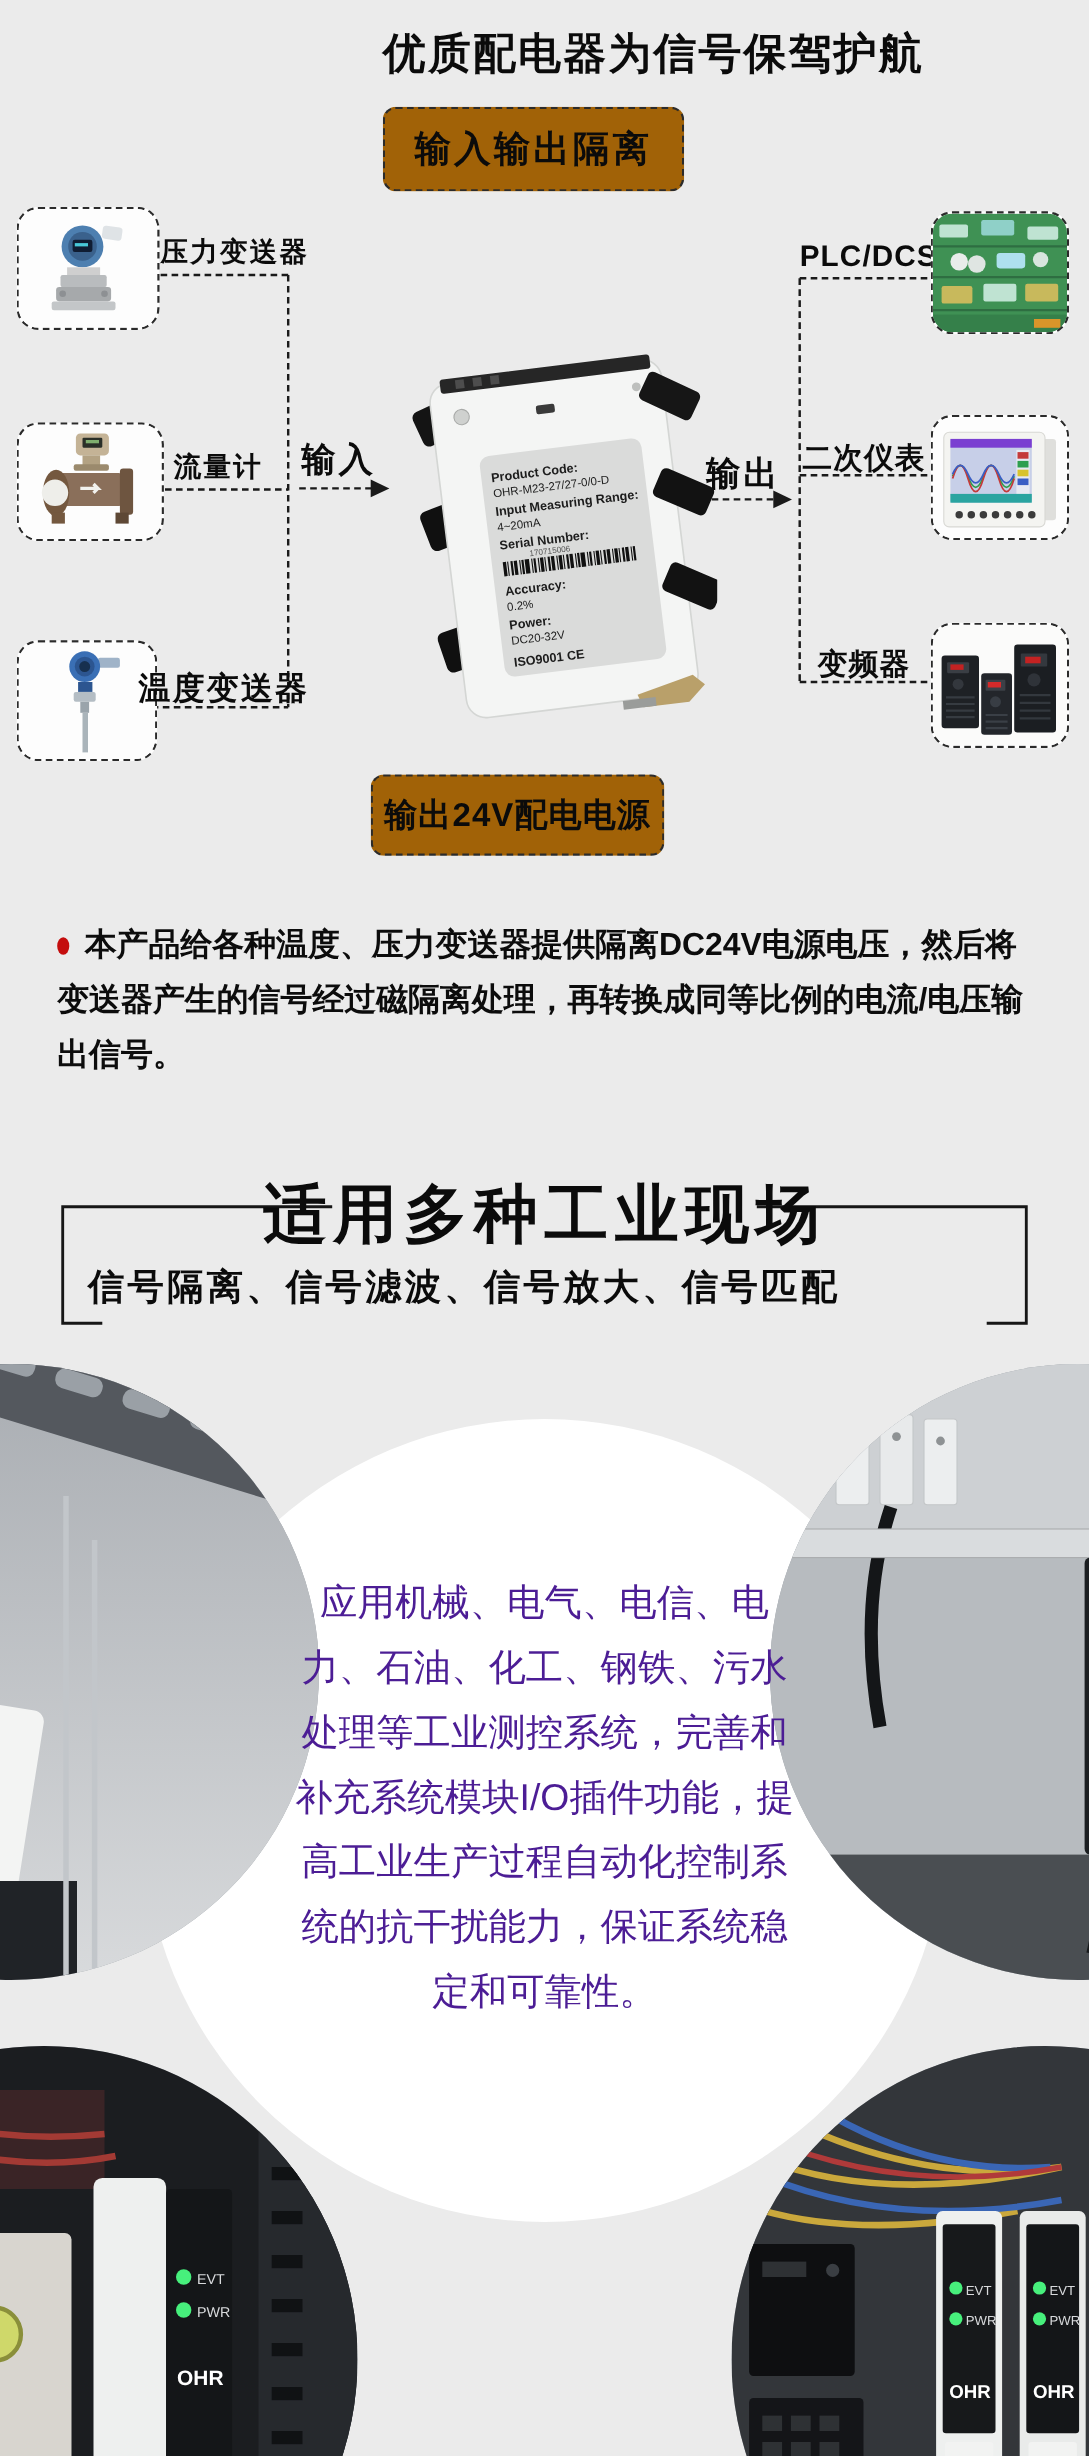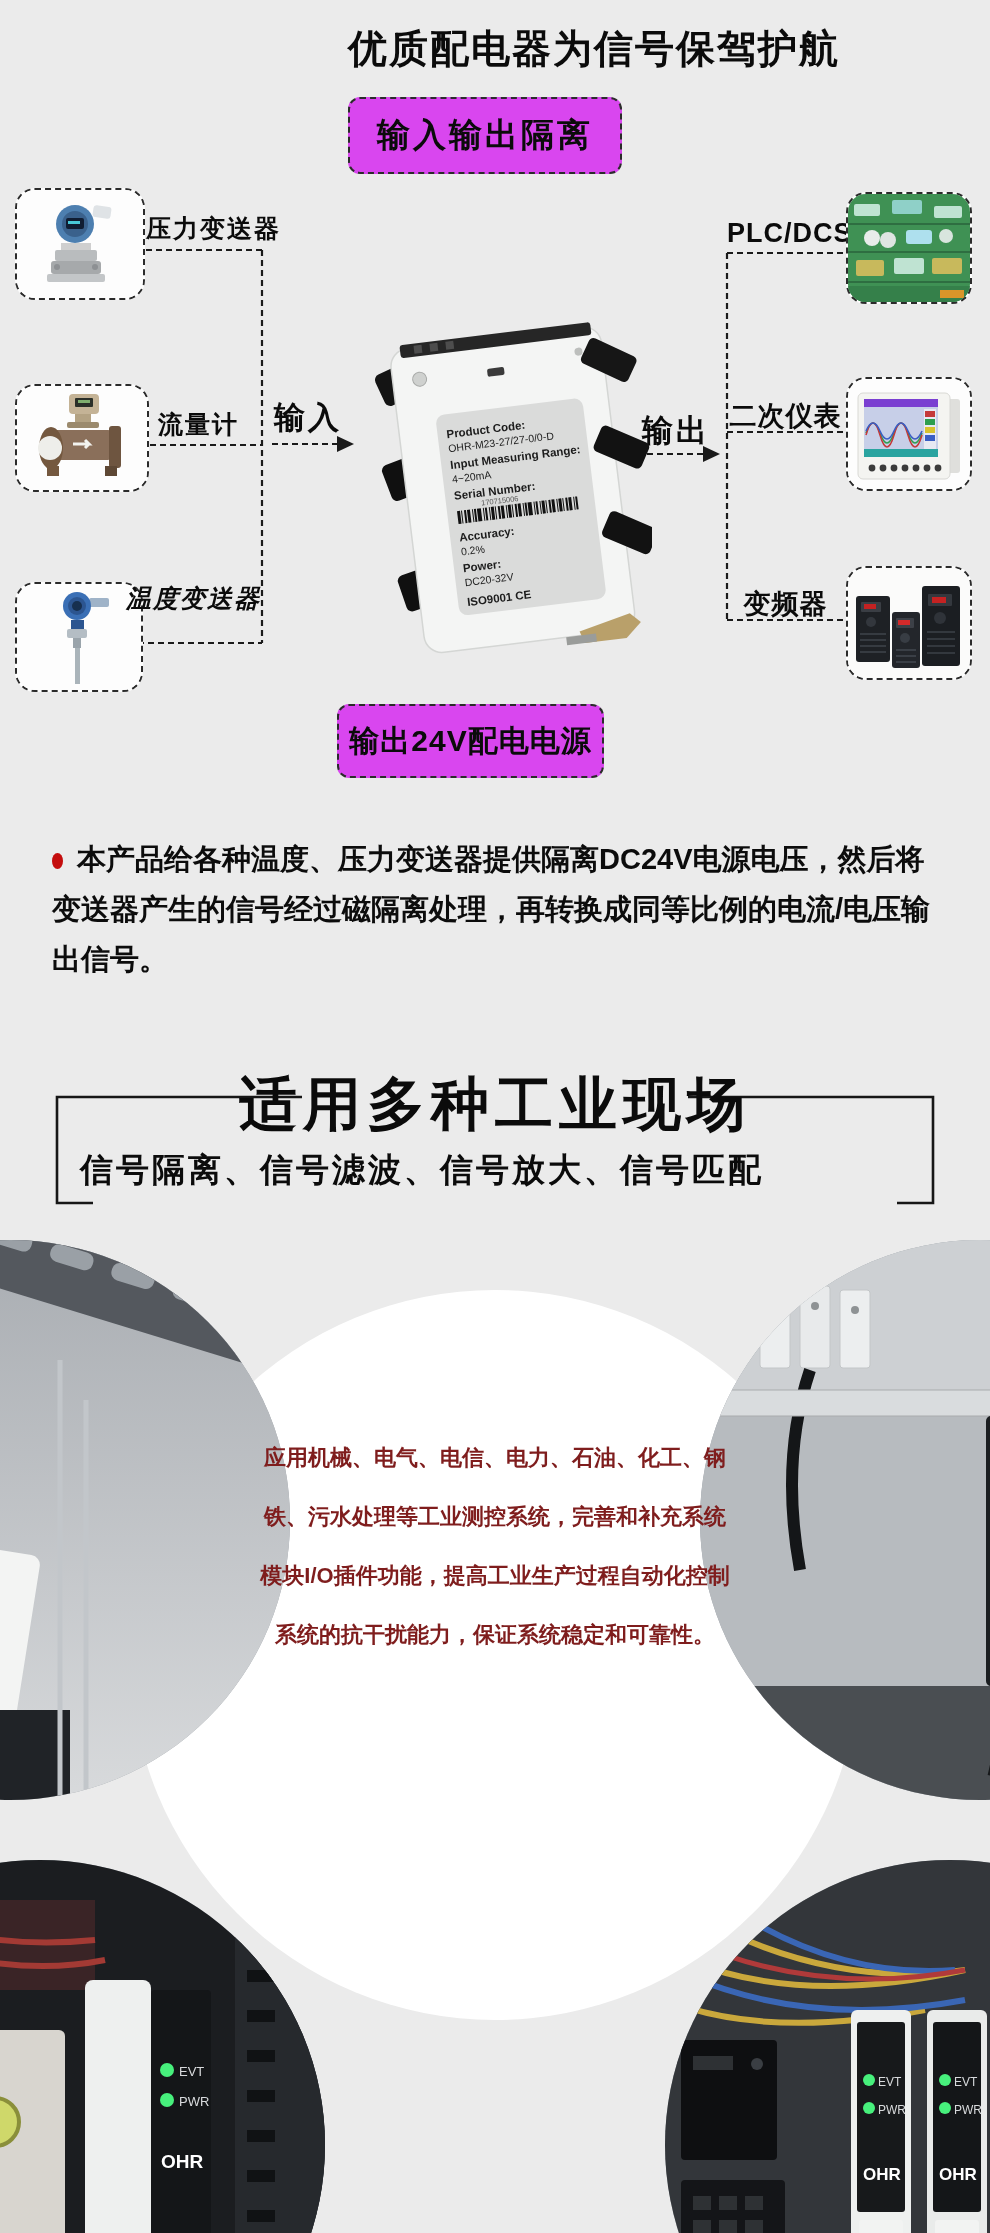--- a/index.html
+++ b/index.html
@@ -1,53 +1,53 @@
 <!DOCTYPE html>
 <html><head>
 <meta charset="utf-8">
 <style>
   html,body{margin:0;padding:0;background:#dfdfdf;}
   .page{position:relative;width:990px;height:2233px;overflow:hidden;background:#ebebeb;
         font-family:"Liberation Sans","DejaVu Sans",sans-serif;color:#0b0b0b;}
   .abs{position:absolute;}
   
   .main-title{left:0;top:22px;width:840px;text-align:right;font-size:39px;font-weight:700;letter-spacing:2px;}
-  .badge{border:2px dashed #2b2b2b;border-radius:12px;background:#d946ef;
+  .badge{border:2px dashed #2b2b2b;border-radius:12px;background:#a16207;
          display:flex;align-items:center;justify-content:center;font-weight:700;}
   .badge-top{left:348px;top:97px;width:270px;height:73px;font-size:33px;letter-spacing:3px;}
   .badge-bottom{left:337px;top:704px;width:263px;height:70px;font-size:30px;letter-spacing:1px;}
   
   .pbox{border:2px dashed #2b2b2b;border-radius:20px;background:#fdfdfd;overflow:hidden;}
   .pbox svg{display:block;width:100%;height:100%;}
   
   .dlabel{font-weight:700;white-space:nowrap;}
   .lbl-press{left:146px;top:212px;font-size:25px;letter-spacing:2px;}
   .lbl-flow{left:158px;top:408px;font-size:25px;letter-spacing:2px;}
-  .lbl-temp{left:126px;top:582px;font-size:25px;letter-spacing:2px;font-style:italic;}
+  .lbl-temp{left:126px;top:606px;font-size:29px;letter-spacing:2px;}
   .lbl-in{left:274px;top:397px;font-size:31px;letter-spacing:3px;}
   .lbl-out{left:642px;top:410px;font-size:31px;letter-spacing:3px;}
   .rcol{left:727px;width:117px;text-align:center;font-size:27px;font-weight:700;letter-spacing:1px;}
   .lbl-plc{top:218px;}
   .lbl-meter{top:398px;}
   .lbl-vfd{top:586px;}
   
   .desc{left:52px;top:834px;width:886px;font-size:29px;line-height:50px;font-weight:600;color:#0c0c0c;}
   .bullet{display:inline-block;width:11px;height:16px;border-radius:50%;background:#c40d0d;
           margin-right:14px;vertical-align:middle;}
   
   .sec-title{left:0;top:1066px;width:990px;text-align:center;font-size:58px;font-weight:700;letter-spacing:6px;}
   .sec-sub{left:0;top:1148px;width:844px;text-align:center;font-size:33px;font-weight:700;letter-spacing:3px;}
   .white-circle{left:130px;top:1290px;width:730px;height:730px;border-radius:50%;background:#ffffff;}
   .photo-circle{border-radius:50%;overflow:hidden;background:#9aa0a6;}
   .photo-circle svg{display:block;width:100%;height:100%;}
   .pc-tl{left:-270px;top:1240px;width:560px;height:560px;}
   .pc-tr{left:700px;top:1240px;width:560px;height:560px;}
   .pc-bl{left:-245px;top:1860px;width:570px;height:570px;}
   .pc-br{left:665px;top:1860px;width:570px;height:570px;}
-  .sec-body{left:258px;top:1428px;width:474px;text-align:center;font-size:22px;line-height:59px;font-weight:700;color:#7f1d1d;}
+  .sec-body{left:258px;top:1428px;width:474px;text-align:center;font-size:34px;line-height:59px;font-weight:400;color:#4c1d95;}
   
   .lines{left:0;top:0;width:990px;height:2233px;pointer-events:none;}
   .devwrap{left:352px;top:296px;width:300px;height:392px;}
 </style>
 </head>
 <body>
 
 <div class="page">
 
   <div class="abs main-title">优质配电器为信号保驾护航</div>

